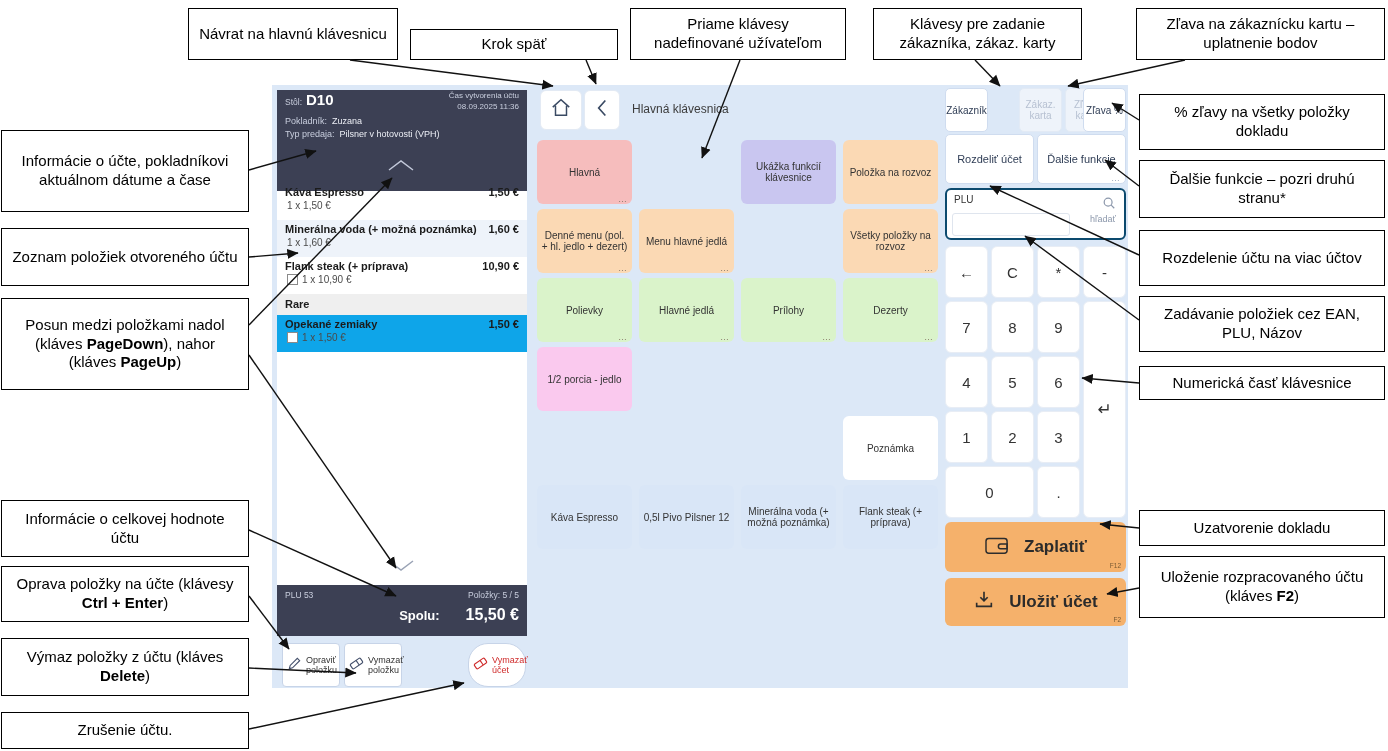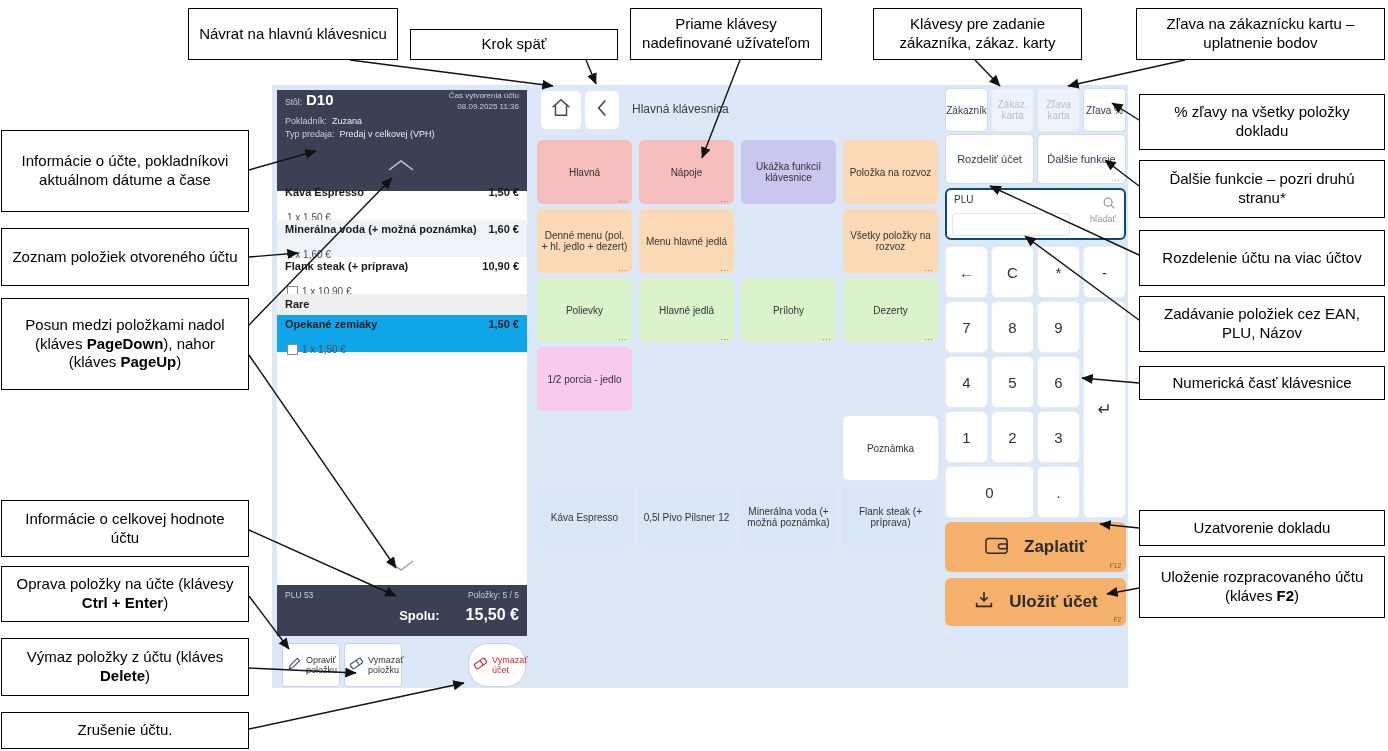--- a/index.html
+++ b/index.html
@@ -21,21 +21,21 @@
             box-sizing:border-box;padding:1px 8px;color:#fff;}
   .r-h-row1{display:flex;justify-content:space-between;align-items:flex-start;}
   .lbl-xs{font-size:8.5px;color:#c9cede;}
   .d10{font-size:15px;font-weight:bold;margin-left:4px;}
   .r-h-right{text-align:right;font-size:8px;color:#c9cede;line-height:1.35;}
   .r-h-line{font-size:9px;color:#c9cede;margin-top:3px;}
   .r-h-line .val{color:#eceef5;margin-left:5px;}
   .chev{position:absolute;left:110px;}
   .r-item{position:absolute;left:0;width:250px;box-sizing:border-box;padding:3px 8px 0;}
   .r-line1{display:flex;justify-content:space-between;font-weight:bold;font-size:11px;color:#1b1b1b;}
-  .r-line2{font-size:10px;color:#4a4a4a;margin-top:14px;display:flex;align-items:center;gap:4px;padding-left:2px;}
+  .r-line2{font-size:10px;color:#4a4a4a;margin-top:2px;display:flex;align-items:center;gap:4px;padding-left:2px;}
   .cbx{width:9px;height:9px;border:1px solid #8a8a8a;background:#fff;display:inline-block;flex:0 0 auto;}
   .bg-alt{background:#eef3fa;}
   .bg-sel{background:#0ea5e9;}
   .r-note{position:absolute;left:0;width:250px;box-sizing:border-box;background:#efefef;
           font-weight:bold;font-size:11px;color:#1b1b1b;padding:4px 8px;}
   .r-footer{position:absolute;left:0;top:495px;width:250px;height:51px;background:#3c4054;
             box-sizing:border-box;padding:5px 8px;color:#fff;}
   .r-f-top{display:flex;justify-content:space-between;font-size:8.5px;color:#c9cede;}
   .r-f-total{display:flex;justify-content:flex-end;align-items:baseline;gap:26px;margin-top:6px;}
   .total-label{font-size:13px;font-weight:bold;}
@@ -60,21 +60,21 @@
   .c-peach{background:#fbd9b4;}
   .c-green{background:#daf3ca;}
   .c-pink{background:#fac9ee;}
   .c-white{background:#fff;}
   .c-blue{background:#d9e6f7;}
 
   
   .rp-btn{position:absolute;background:#fff;border:1px solid #cfdcef;border-radius:5px;display:flex;
           align-items:center;justify-content:center;text-align:center;font-size:10px;color:#2f3d55;
           padding:2px;box-sizing:border-box;cursor:pointer;position:absolute;}
-  .rp-btn.disabled{background:#eef3fa;color:#b7c1d2;border-color:#e2eaf5;cursor:default;}
+  .rp-btn.disabled{background:#eef3fa;color:#b7c1d2;border-color:#e2eaf5;cursor:default;margin-left:28px;}
   .rp-btn.more-dots::after{content:"…";position:absolute;right:5px;bottom:0;font-size:9px;color:#9aa5b8;}
   .plu-box{position:absolute;left:673px;top:103px;width:181px;height:52px;background:#fff;
            border:2px solid #0c4a6e;border-radius:6px;box-sizing:border-box;}
   .plu-label{position:absolute;left:7px;top:4px;font-size:10px;color:#333;}
   .plu-search-ic{position:absolute;right:8px;top:6px;}
   .plu-hladat{position:absolute;right:8px;top:24px;font-size:9px;color:#8b97ab;}
   .plu-input{position:absolute;left:5px;top:23px;width:118px;height:23px;border:1px solid #dfe5ee;
              border-radius:3px;outline:none;font-size:12px;padding:0 4px;box-sizing:border-box;}
   .np{position:absolute;width:43px;height:52px;background:#fff;border:1px solid #e8edf5;border-radius:6px;
       display:flex;align-items:center;justify-content:center;font-size:15px;color:#333;
@@ -91,21 +91,21 @@
 <body>
 
 <div class="canvas">
 
   <div class="callout" style="left:188px;top:8px;width:210px;height:52px">
       <span>Návrat na hlavnú klávesnicu</span>
     </div>
   <div class="callout" style="left:410px;top:29px;width:208px;height:31px">
       <span>Krok späť</span>
     </div>
-  <div class="callout" style="left:630px;top:8px;width:192px;height:52px">
+  <div class="callout" style="left:630px;top:8px;width:216px;height:52px">
       <span>Priame klávesy nadefinované užívateľom</span>
     </div>
   <div class="callout" style="left:873px;top:8px;width:209px;height:52px">
       <span>Klávesy pre zadanie zákazníka, zákaz. karty</span>
     </div>
   <div class="callout" style="left:1136px;top:8px;width:249px;height:52px">
       <span>Zľava na zákaznícku kartu – uplatnenie bodov</span>
     </div>
 
   <div class="callout" style="left:1139px;top:94px;width:246px;height:56px">
@@ -159,21 +159,21 @@
         <div class="r-h-row1">
           <div>
             <span class="lbl-xs">Stôl:</span><span class="d10">D10</span>
           </div>
           <div class="r-h-right">
             <div>Čas vytvorenia účtu</div>
             <div>08.09.2025 11:36</div>
           </div>
         </div>
         <div class="r-h-line"><span>Pokladník:</span><span class="val">Zuzana</span></div>
-        <div class="r-h-line"><span>Typ predaja:</span><span class="val">Predaj v celkovej (VPH)</span></div>
+        <div class="r-h-line"><span>Typ predaja:</span><span class="val">Pilsner v hotovosti (VPH)</span></div>
         <span class="chev" style="top:68px"><svg width="28" height="13" viewBox="0 0 28 13">
               <polyline points="2,11 14,2 26,11" fill="none" stroke="#c3c9da" stroke-width="1.5"></polyline>
             </svg></span>
       </div>
 
       <div class="r-item" style="top:93px;height:37px">
         <div class="r-line1">
             <span>Káva Espresso</span>
             <span>1,50 €</span>
           </div>
@@ -259,21 +259,20 @@
           </svg></span>
     </div>
     <div class="icon-btn" style="left:312px;top:5px;width:34px">
       <span><svg width="14" height="20" viewBox="0 0 16 24">
             <polyline points="12,3 4,12 12,21" fill="none" stroke="#3a4a63" stroke-width="2"></polyline>
           </svg></span>
     </div>
     <div class="kb-title">Hlavná klávesnica</div>
 
     <div class="kb c-salmon more" style="left:265px;top:55px">Hlavná</div>
-    <div class="kb c-salmon more" style="left:367px;top:55px">Nápoje</div>
     <div class="kb c-lav" style="left:469px;top:55px">Ukážka funkcií klávesnice</div>
     <div class="kb c-peach" style="left:571px;top:55px">Položka na rozvoz</div>
 
     <div class="kb c-peach more" style="left:367px;top:124px">Menu hlavné jedlá</div>
     <div class="kb c-peach more" style="left:265px;top:124px">Denné menu (pol. + hl. jedlo + dezert)</div>
     <div class="kb c-peach more" style="left:571px;top:124px">Všetky položky na rozvoz</div>
 
     <div class="kb c-green more" style="left:265px;top:193px">Polievky</div>
     <div class="kb c-green more" style="left:367px;top:193px">Hlavné jedlá</div>
     <div class="kb c-green more" style="left:469px;top:193px">Prílohy</div>

